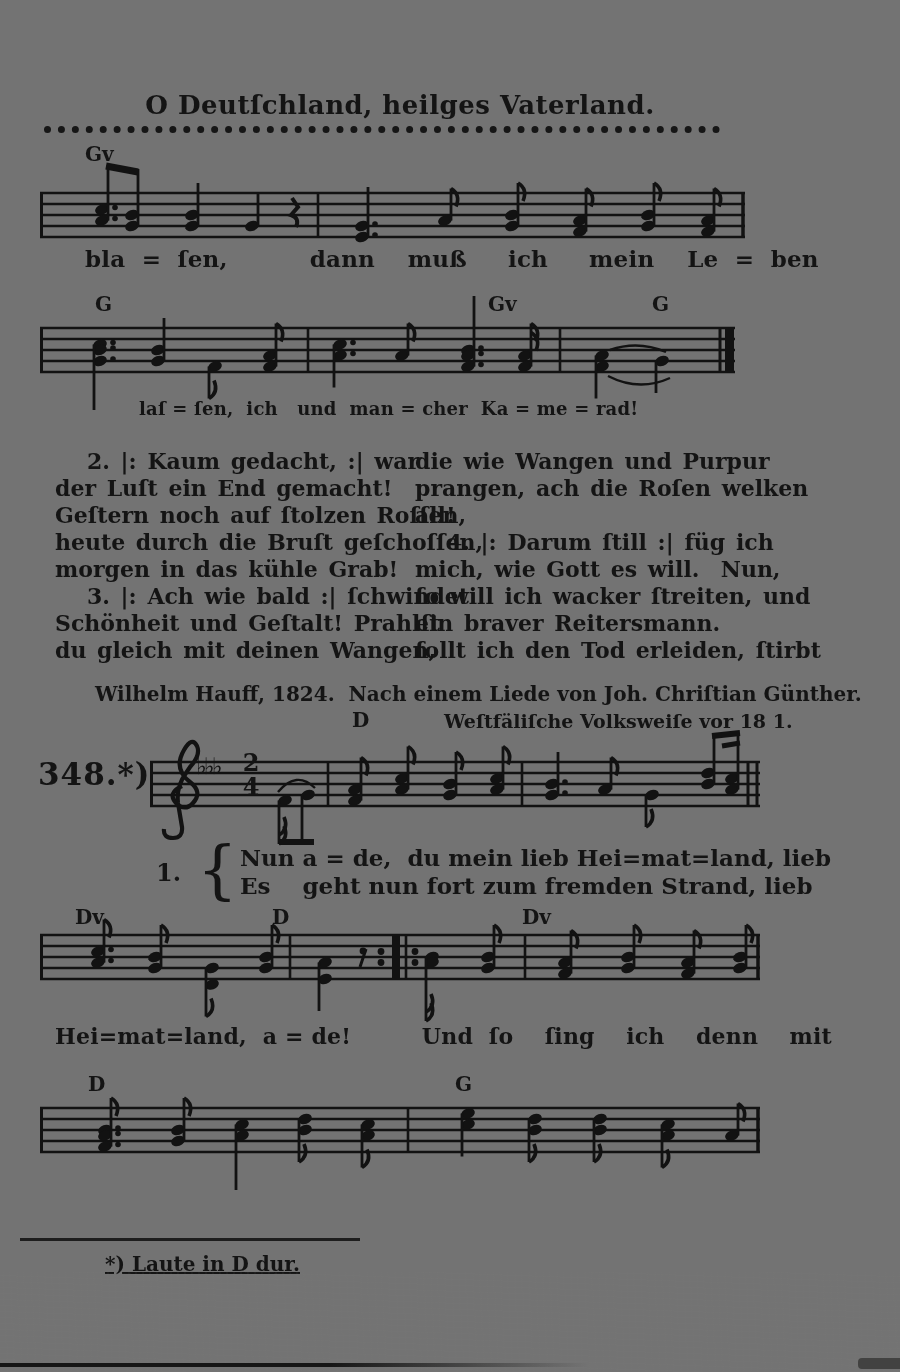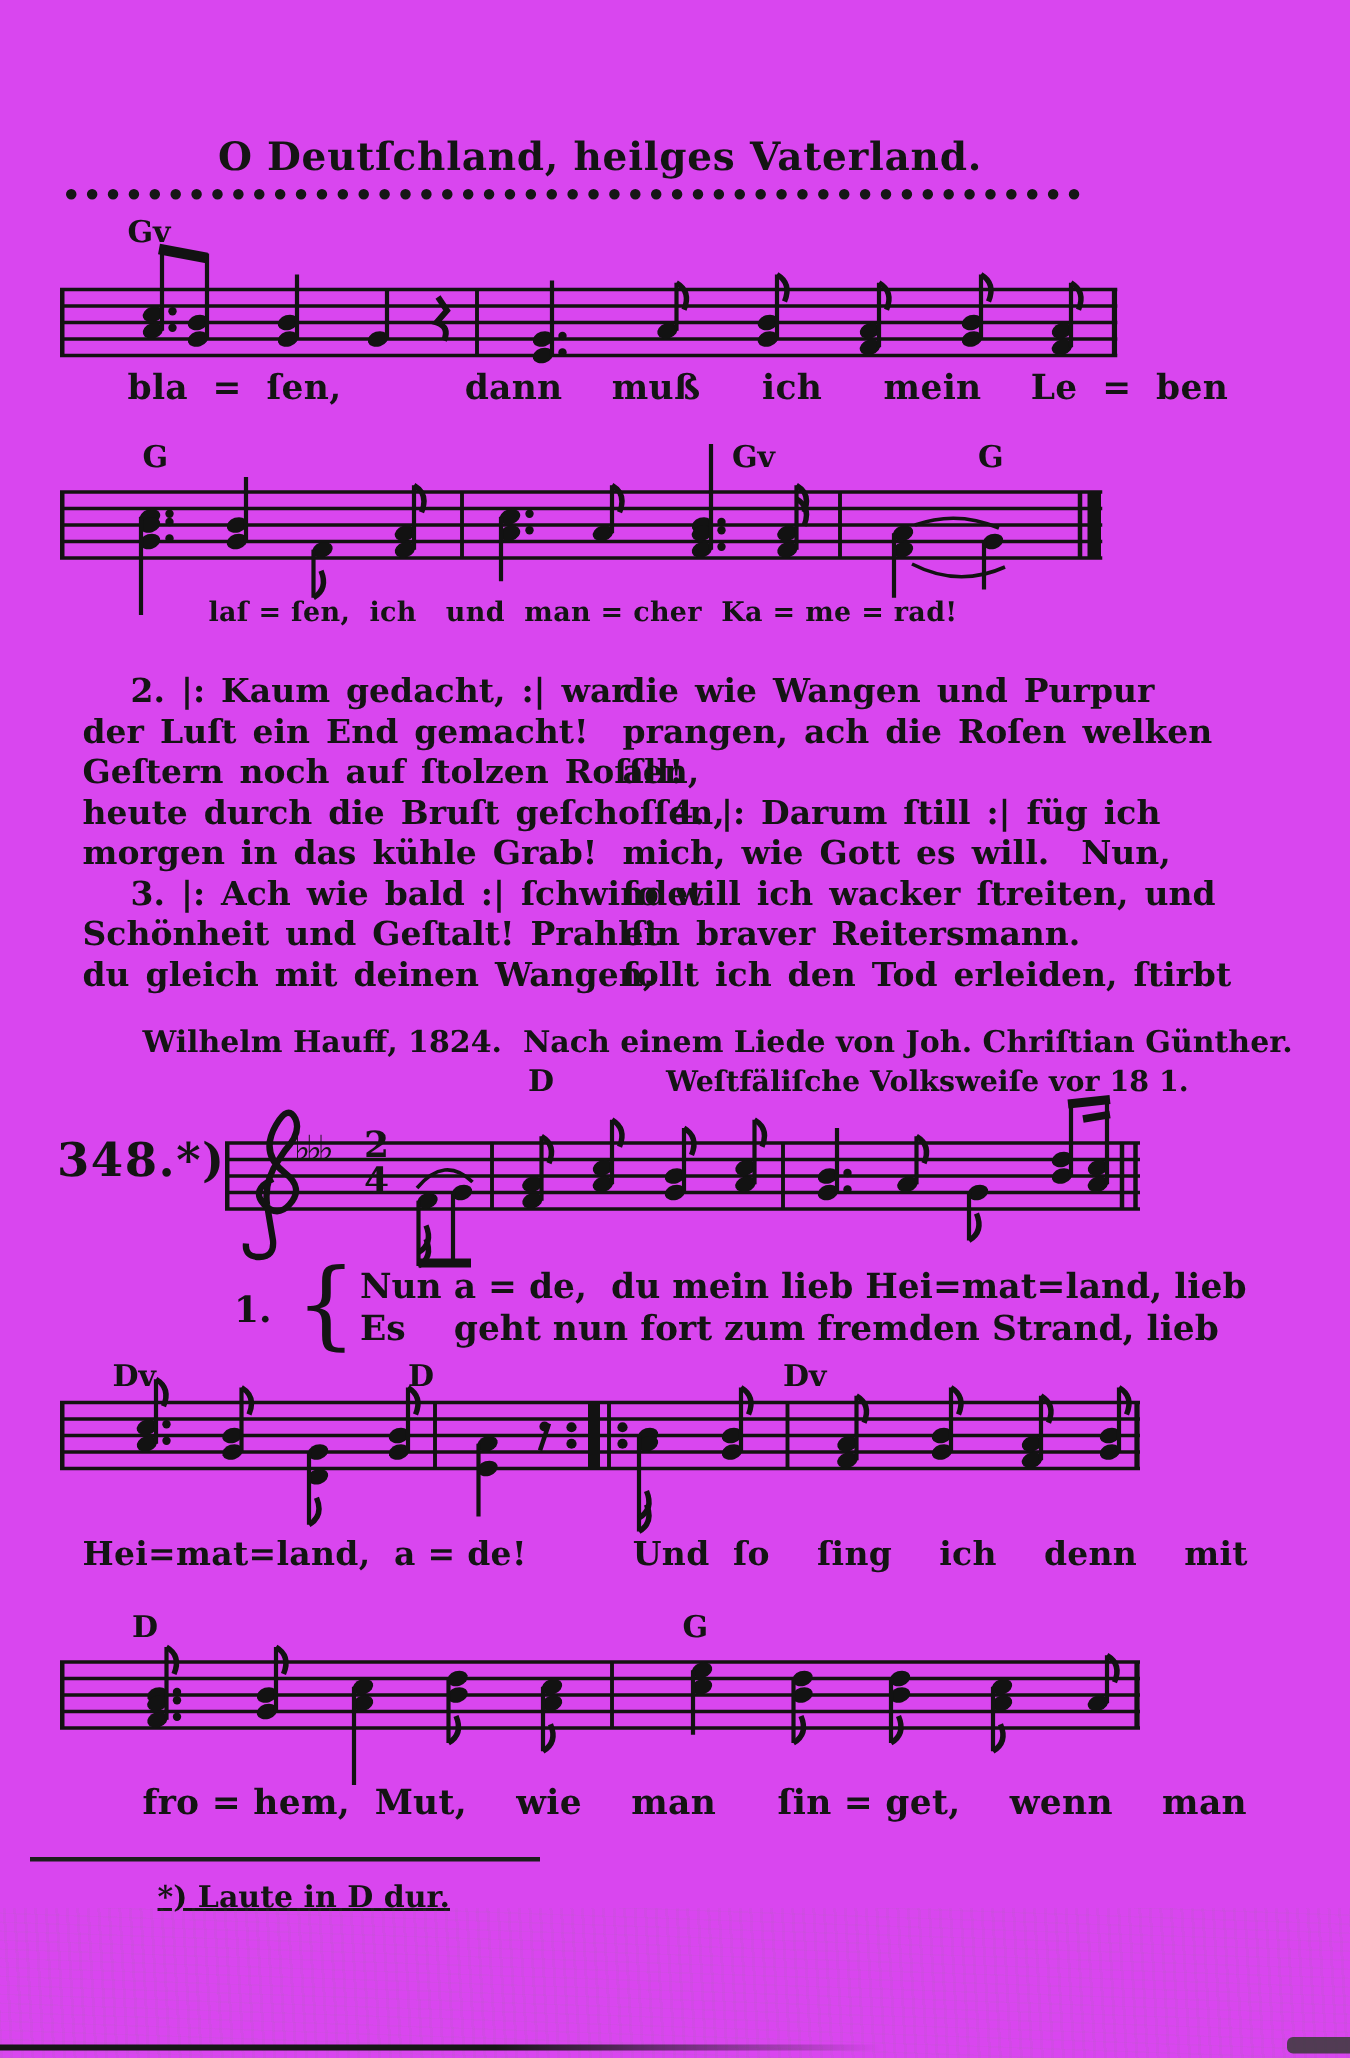--- a/index.html
+++ b/index.html
@@ -1,18 +1,18 @@
 <!DOCTYPE html>
 <html><head>
 <meta charset="utf-8">
 <style>
   html,body{margin:0;padding:0;background:#e8e8e6;}
   .page{
     position:relative;width:900px;height:1372px;overflow:hidden;
-    background:#d946ef;
+    background:#737373;
     font-family:"DejaVu Serif", serif;
     color:#141414;
   }
   .abs{position:absolute;}
   .title{font-size:26px;font-weight:bold;letter-spacing:.5px;text-align:center;}
   .dotted{border-bottom:7px dotted #161616;}
   .chord{font-size:20px;font-weight:bold;}
   .lyrics{font-size:23px;font-weight:bold;white-space:pre;letter-spacing:.2px;}
   .vcol{font-size:22px;font-weight:bold;line-height:27px;word-spacing:3px;}
   .vline{white-space:pre;}
@@ -365,21 +365,20 @@
       <line x1="554" y1="51" x2="554" y2="94" stroke="#121212" stroke-width="2.8"></line>
       <path d="M 554 94 q 10 -6 5 -18" stroke="#121212" stroke-width="3.6" fill="none"></path>
       <ellipse cx="628" cy="56.5" rx="7" ry="5" fill="#121212" transform="rotate(-18 628 56.5)"></ellipse>
       <ellipse cx="628" cy="67.5" rx="7" ry="5" fill="#121212" transform="rotate(-18 628 67.5)"></ellipse>
       <line x1="622" y1="56.5" x2="622" y2="99.5" stroke="#121212" stroke-width="2.8"></line>
       <path d="M 622 99.5 q 10 -6 5 -18" stroke="#121212" stroke-width="3.6" fill="none"></path>
       <ellipse cx="692" cy="67.5" rx="7" ry="5" fill="#121212" transform="rotate(-18 692 67.5)"></ellipse>
       <line x1="698" y1="67.5" x2="698" y2="35.5" stroke="#121212" stroke-width="2.8"></line>
       <path d="M 698 35.5 q 10 6 5 18" stroke="#121212" stroke-width="3.6" fill="none"></path>
     </svg>
-  <div class="abs lyrics" style="left:95px;top:1188px;">fro = hem,  Mut,    wie    man     ſin = get,    wenn    man</div>
 
   <div class="abs footrule" style="left:20px;top:1238px;width:340px;"></div>
   <div class="abs footnote" style="left:105px;top:1252px;text-decoration:underline;">*) Laute in D dur.</div>
 
   <div class="abs noise" style="left:0;top:1272px;width:900px;height:100px;"></div>
   <div class="abs botline" style="left:0;top:1363px;width:600px;height:4px;"></div>
   <div class="abs botsmudge" style="left:858px;top:1358px;width:42px;height:11px;"></div>
 
 </div>
 

